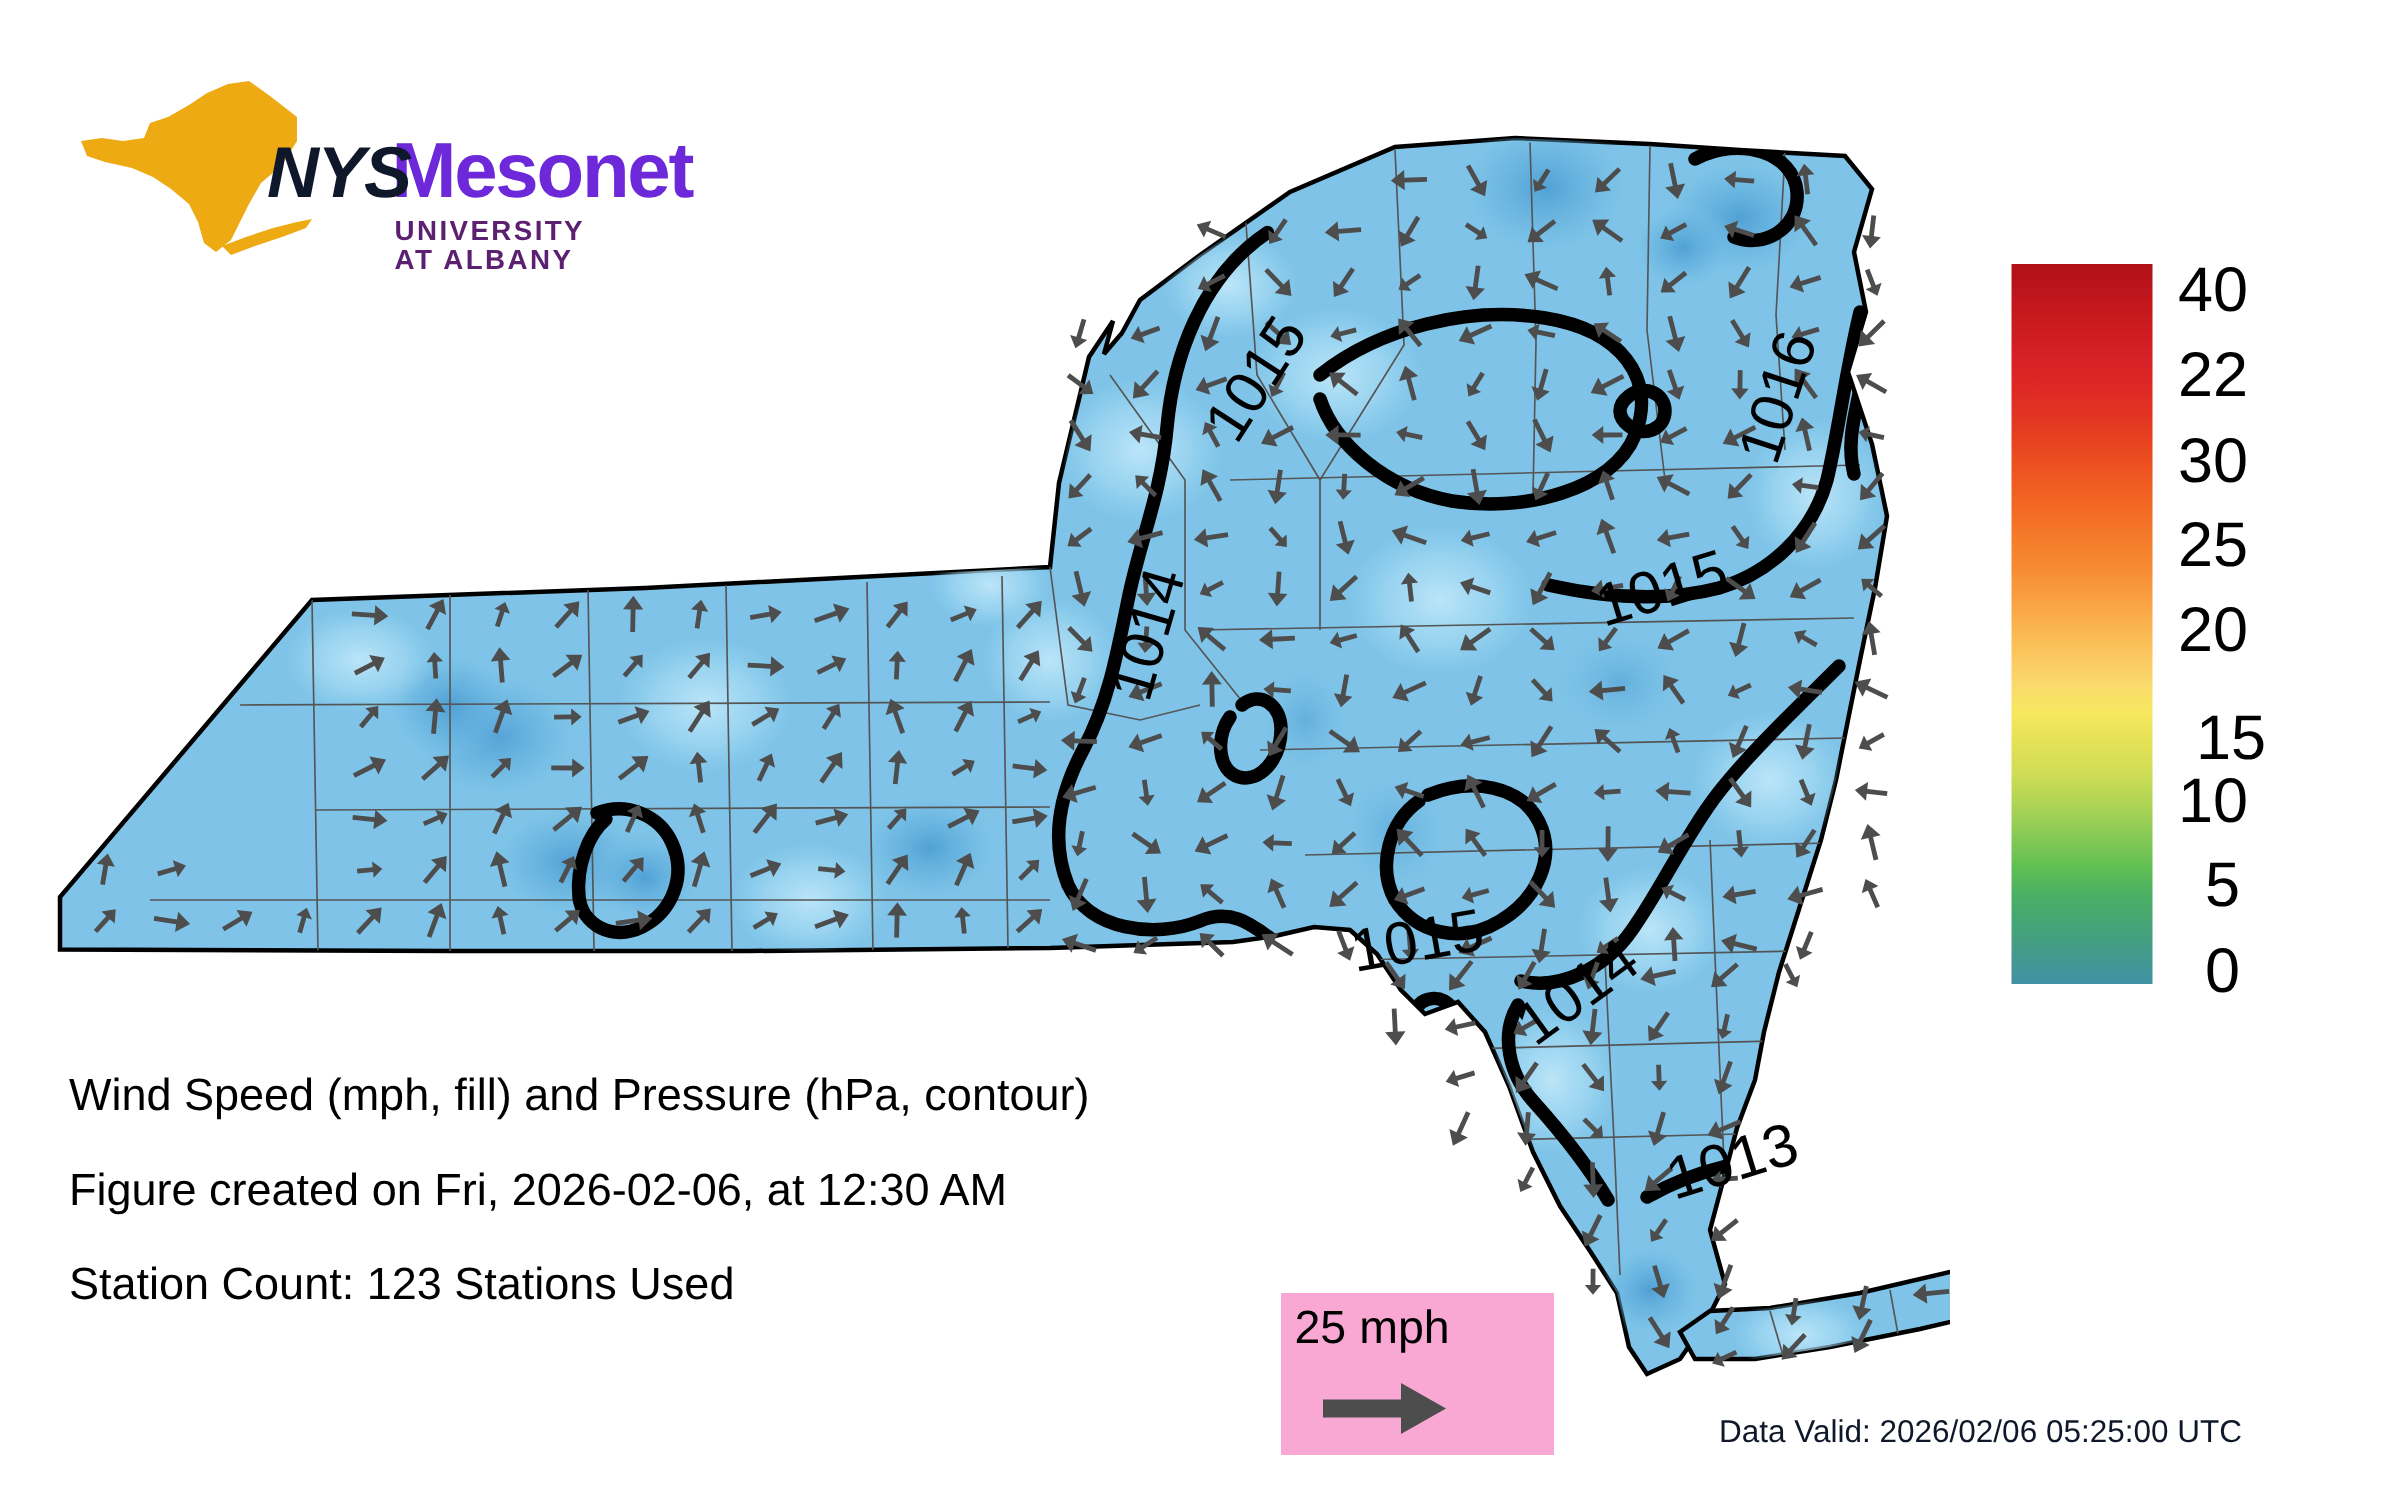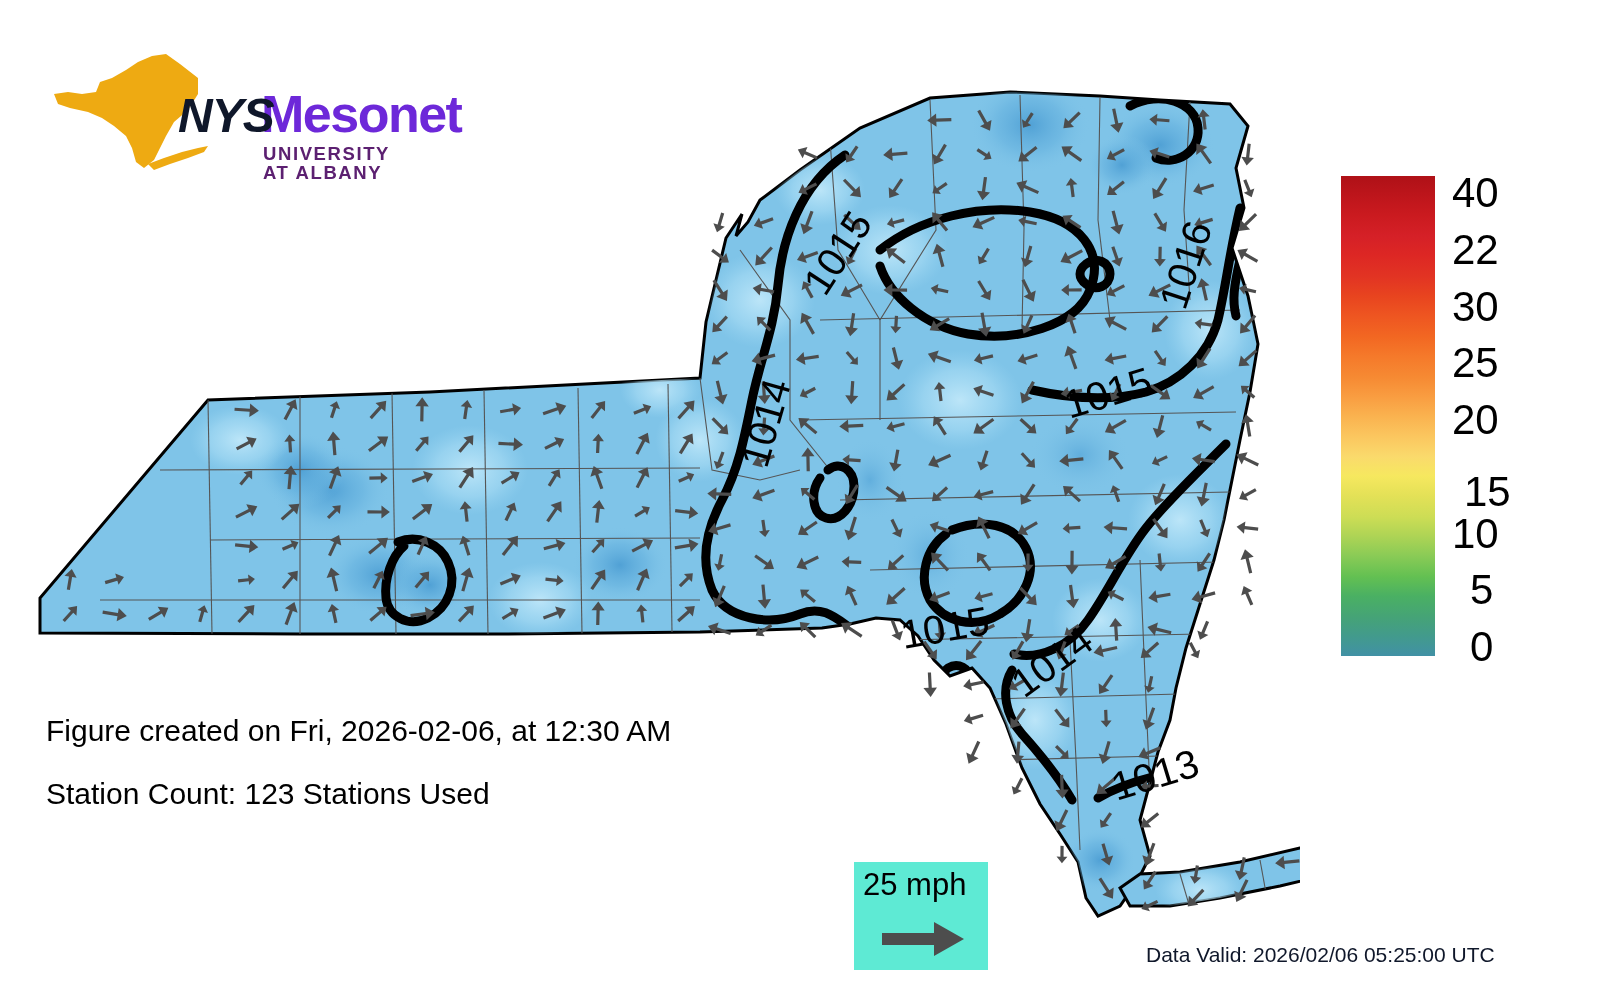--- a/index.html
+++ b/index.html
@@ -144,21 +144,22 @@
     white-space: nowrap;
   }
 
   
   #wind-key {
     position: absolute;
     left: 854px;
     top: 862px;
     width: 134px;
     height: 108px;
-    background: #5eead4;
+    background: #f9a8d4;
+    padding-left: 48px;
   }
   #wind-key .wk-label {
     position: absolute;
     left: 9px;
     top: 7px;
     font-size: 31px;
     line-height: 1;
     color: #000;
     white-space: nowrap;
   }
@@ -724,20 +725,21 @@
     <div class="cb-tick" style="top: 109.5px;">30</div>
     <div class="cb-tick" style="top: 166.25px;">25</div>
     <div class="cb-tick" style="top: 223px;">20</div>
     <div class="cb-tick" style="top: 295px; margin-left: 12px;">15</div>
     <div class="cb-tick" style="top: 336.5px; text-align: center;">10</div>
     <div class="cb-tick" style="top: 393.25px; left: 18px;">5</div>
     <div class="cb-tick" style="top: 450px; left: 18px;">0</div>
   </div>
 
 <div id="caption">
+  <div class="cap-line">Wind Speed (mph, fill) and Pressure (hPa, contour)</div>
   <div class="cap-line">Figure created on Fri, 2026-02-06, at 12:30 AM</div>
   <div class="cap-line">Station Count: 123 Stations Used</div>
 </div>
 
 <div id="wind-key">
   <div class="wk-label">25 mph</div>
   <svg class="wk-arrow" viewBox="0 0 82 34">
     <path d="M 0 11 L 52 11 L 52 0 L 82 17 L 52 34 L 52 23 L 0 23 Z" fill="#4d4d4d"></path>
   </svg>
 </div>

